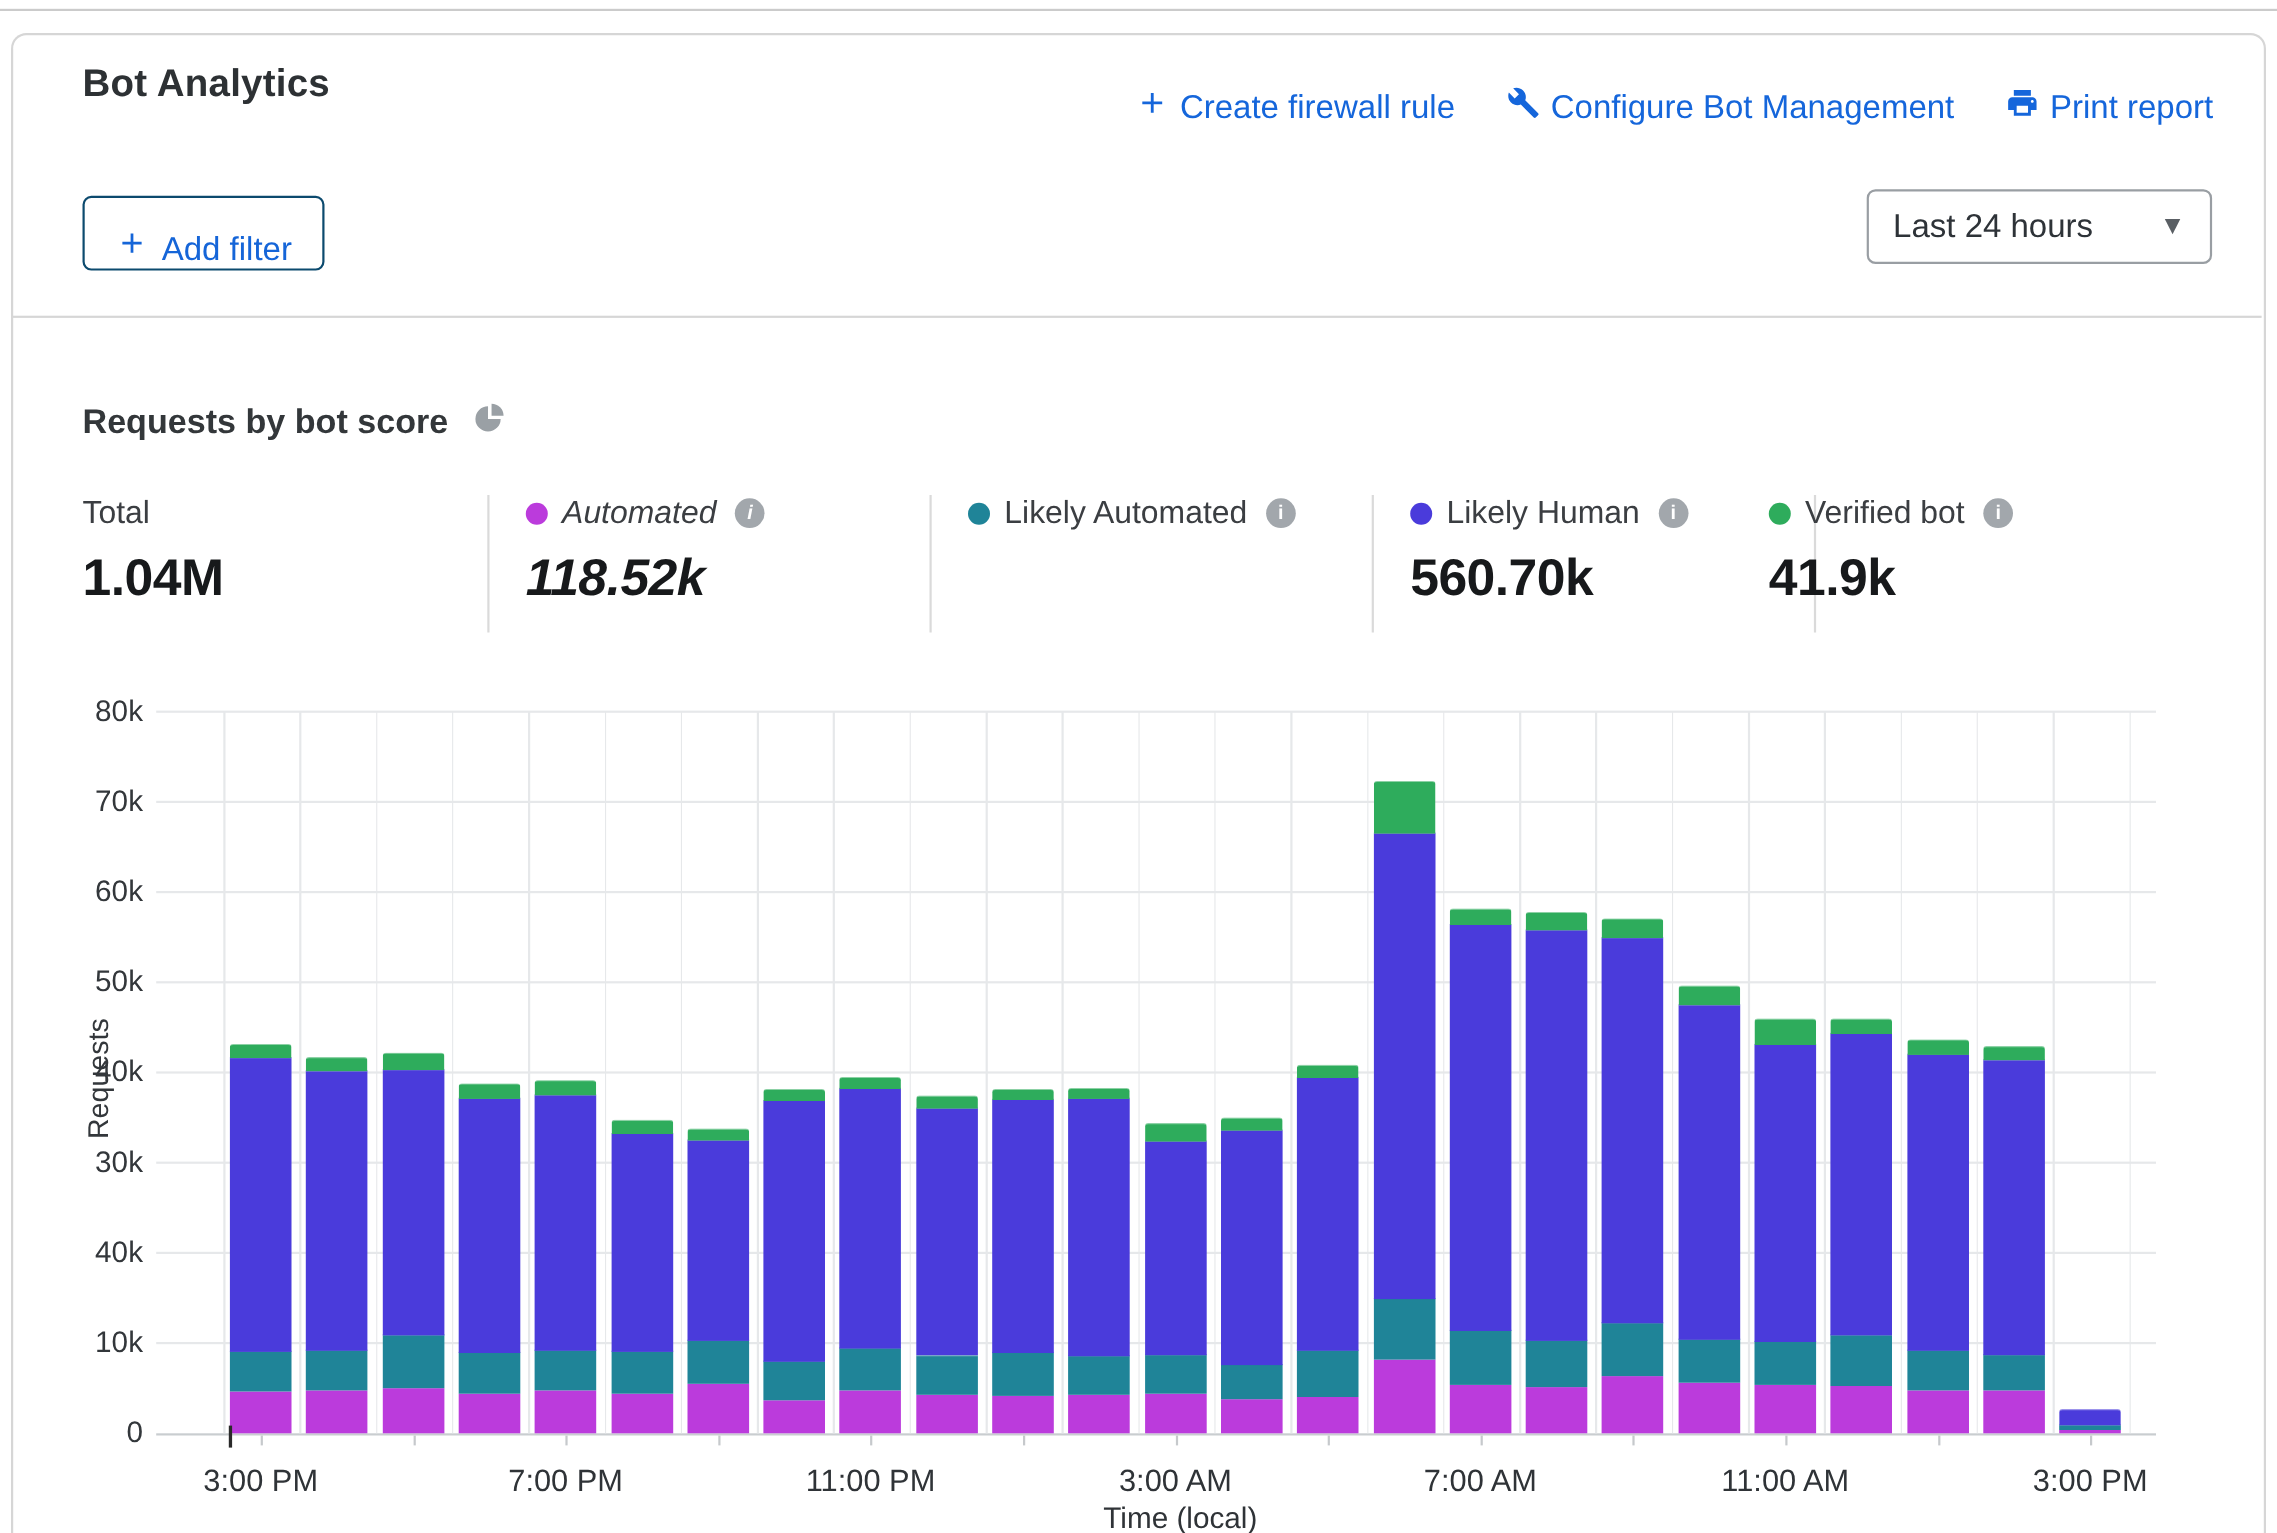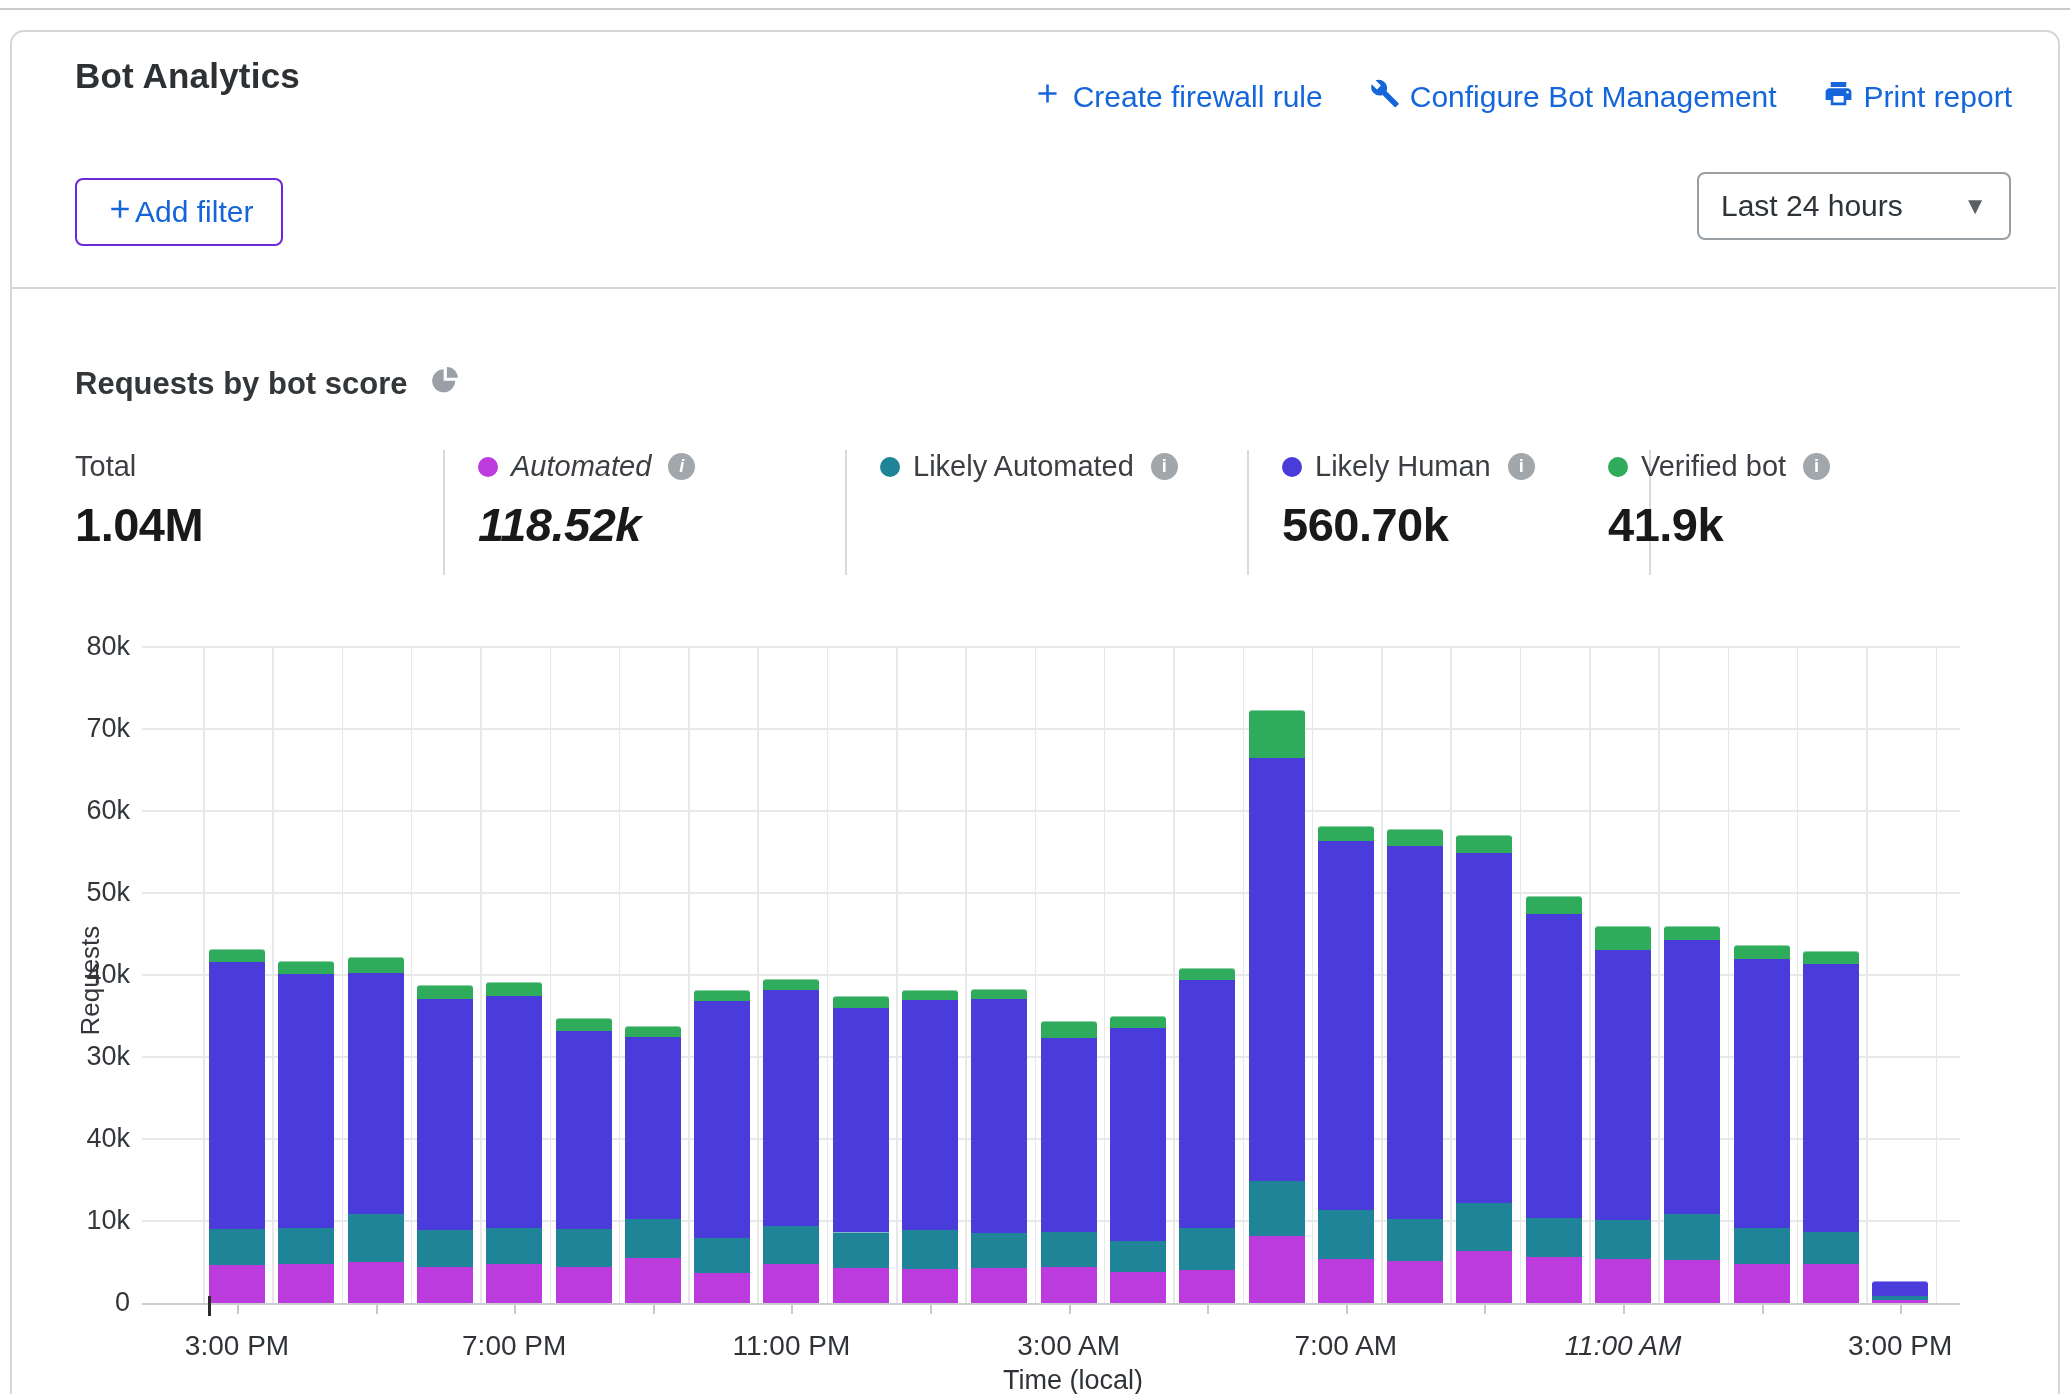--- a/index.html
+++ b/index.html
@@ -6,22 +6,22 @@
   #page{position:relative;width:2070px;height:1394px;background:#fff;overflow:hidden;
         font-family:"Liberation Sans",sans-serif;color:#24282b;}
   .abs{position:absolute;}
   #top-line{left:0;top:8px;width:2070px;height:2px;background:#cbcbcb;}
   #card{left:10px;top:30px;width:2046px;height:1364px;background:#fff;
         border:2px solid #d6d6d6;border-bottom:none;border-radius:14px 14px 0 0;}
   #page-title{left:75px;top:56px;font-size:35px;font-weight:700;color:#2d3134;letter-spacing:.2px;}
   #actions{right:58px;top:78px;display:flex;align-items:center;gap:46px;}
   .action{display:flex;align-items:center;gap:10px;color:#1566db;font-size:30px;cursor:pointer;}
   .action svg{width:31px;height:31px;fill:#1566db;}
-  #add-filter{left:75px;top:178px;height:64px;display:flex;align-items:center;
-      padding:0 28px;border:2px solid #6d28d9;border-radius:8px;color:#1565d8;font-size:30px;cursor:pointer;background:#fff;}
+  #add-filter{left:75px;top:178px;height:64px;display:flex;align-items:flex-end;gap:12px;
+      padding:0 28px;border:2px solid #0c4a6e;border-radius:8px;color:#1565d8;font-size:30px;cursor:pointer;background:#fff;}
   #add-filter svg{width:30px;height:30px;fill:#1565d8;}
   #time-select{left:1697px;top:172px;width:314px;height:68px;border:2px solid #999ea3;border-radius:8px;
       display:flex;align-items:center;justify-content:space-between;padding:0 22px;box-sizing:border-box;
       font-size:30px;color:#2e3338;cursor:pointer;background:#fff;}
   #time-select .caret{color:#5a5f64;font-size:24px;}
   #section-divider{left:10px;top:287px;width:2046px;height:2px;background:#d6d6d6;}
   #section-title{left:75px;top:364px;display:flex;align-items:center;gap:22px;
       font-size:31px;font-weight:700;color:#33373a;}
   #section-title svg{width:32px;height:32px;}
   
@@ -350,21 +350,21 @@
     <div class="ytick abs" style="left: 30px; top: 959px;">40k</div>
     <div class="ytick abs" style="left: 30px; top: 877px;">50k</div>
     <div class="ytick abs" style="left: 30px; top: 795px;">60k</div>
     <div class="ytick abs" style="left: 30px; top: 713px;">70k</div>
     <div class="ytick abs" style="left: 30px; top: 631px;">80k</div>
     <div class="xtick abs" style="left: 157px; top: 1330px;">3:00 PM</div>
     <div class="xtick abs" style="left: 434.2px; top: 1330px;">7:00 PM</div>
     <div class="xtick abs" style="left: 711.4px; top: 1330px;">11:00 PM</div>
     <div class="xtick abs" style="left: 988.6px; top: 1330px;">3:00 AM</div>
     <div class="xtick abs" style="left: 1265.8px; top: 1330px;">7:00 AM</div>
-    <div class="xtick abs" style="left: 1543px; top: 1330px; font-style: italic;">11:00 AM</div>
+    <div class="xtick abs" style="left: 1543px; top: 1330px;">11:00 AM</div>
     <div class="xtick abs" style="left: 1820.2px; top: 1330px;">3:00 PM</div>
     <div class="minor-tick abs" style="left: 237px; top: 1305px;"></div>
     <div class="minor-tick abs" style="left: 375.6px; top: 1305px;"></div>
     <div class="minor-tick abs" style="left: 514.2px; top: 1305px;"></div>
     <div class="minor-tick abs" style="left: 652.8px; top: 1305px;"></div>
     <div class="minor-tick abs" style="left: 791.4px; top: 1305px;"></div>
     <div class="minor-tick abs" style="left: 930px; top: 1305px;"></div>
     <div class="minor-tick abs" style="left: 1068.6px; top: 1305px;"></div>
     <div class="minor-tick abs" style="left: 1207.2px; top: 1305px;"></div>
     <div class="minor-tick abs" style="left: 1345.8px; top: 1305px;"></div>

